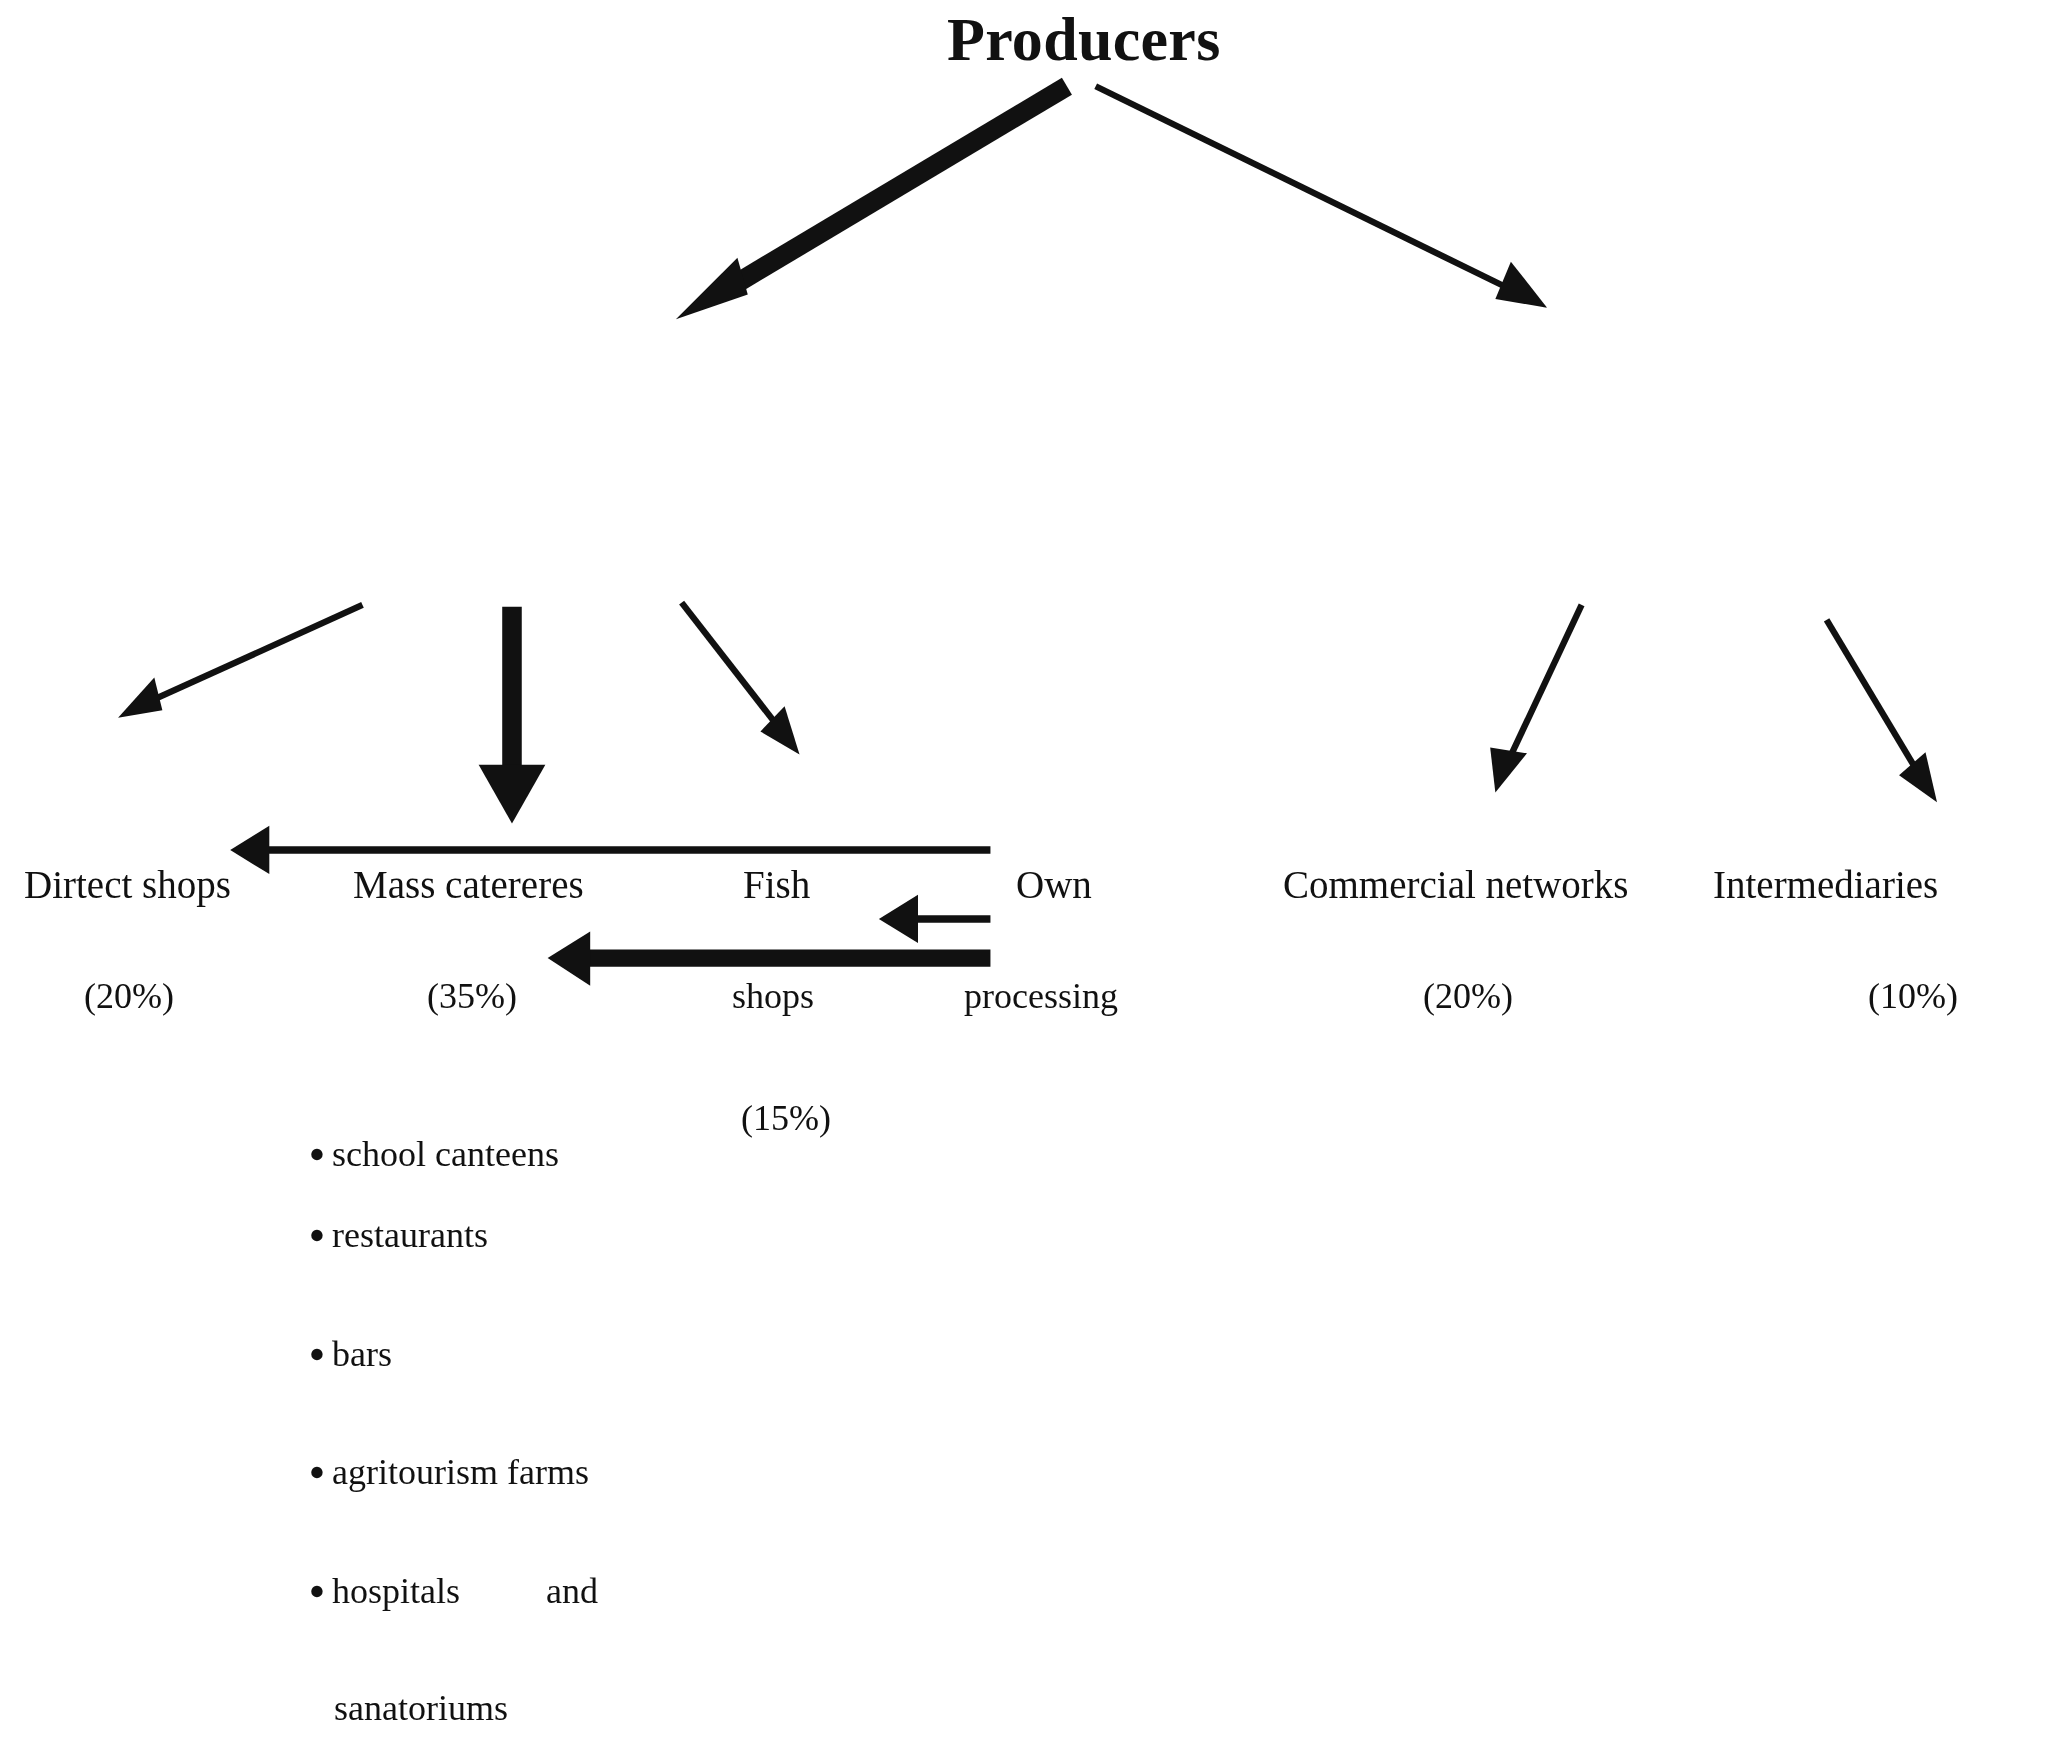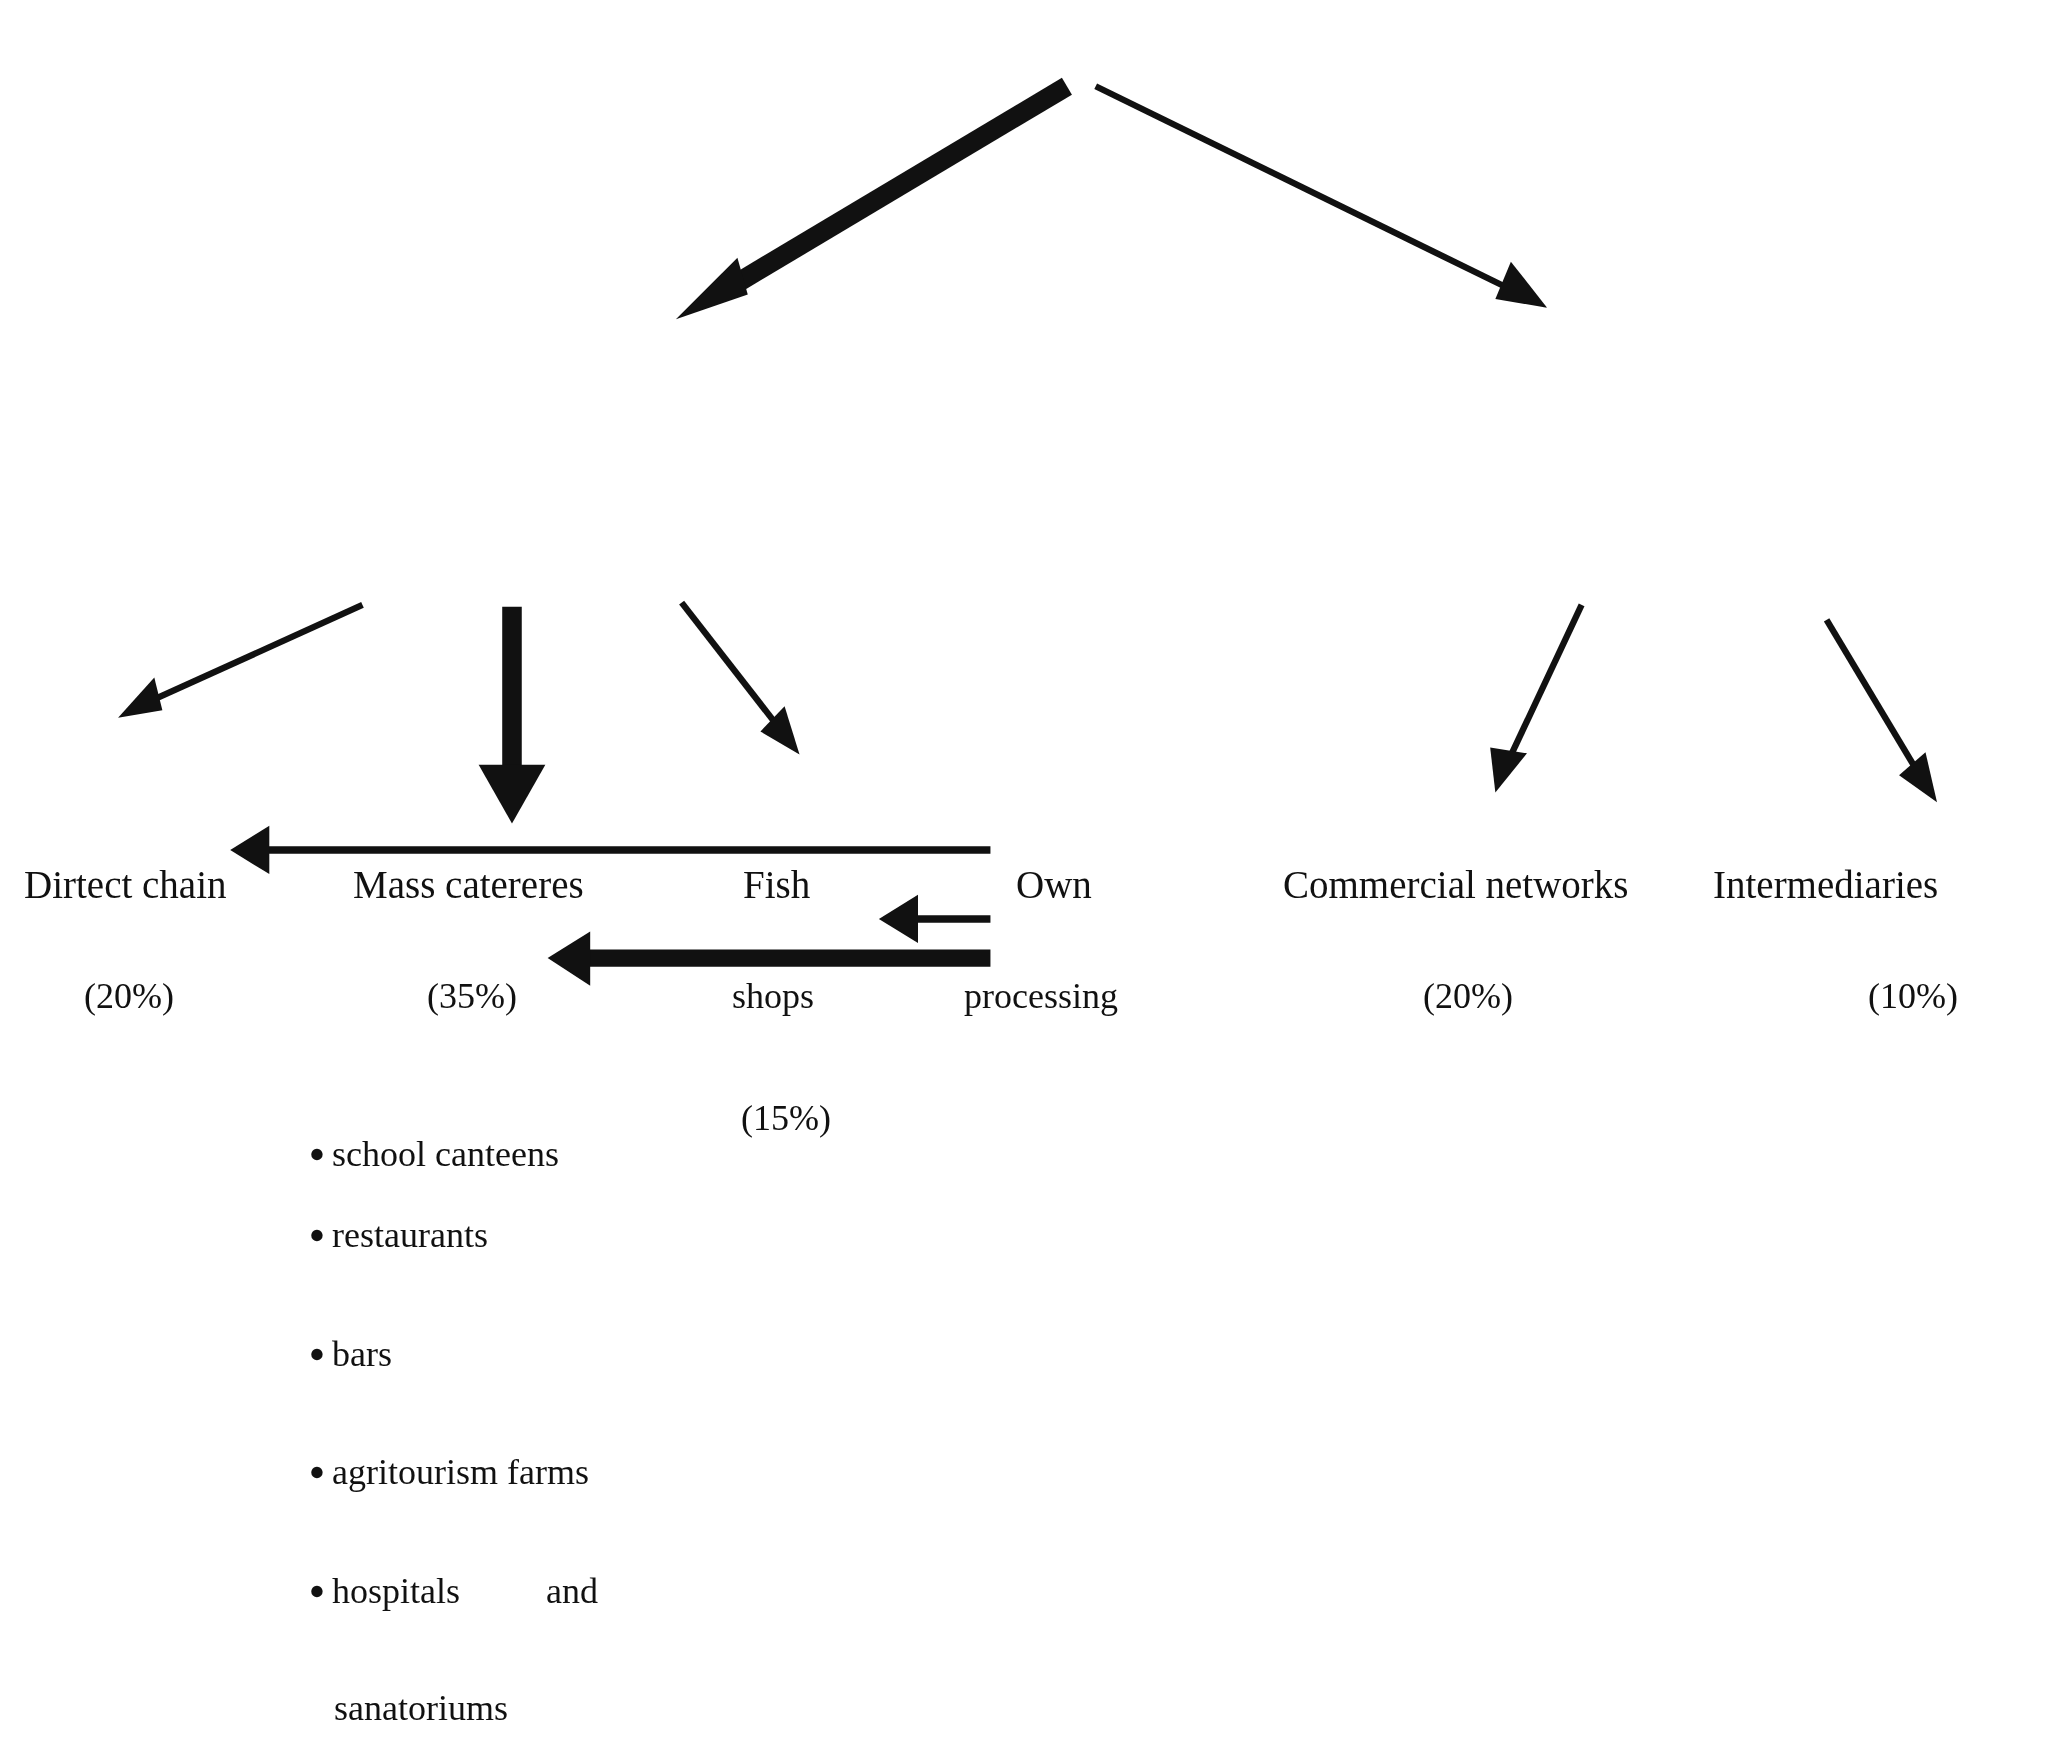--- a/index.html
+++ b/index.html
@@ -124,24 +124,25 @@
       <line x1="1722" y1="1598" x2="1582" y2="1598" stroke="#111111" stroke-width="13" stroke-linecap="butt"></line>
       <polygon points="1528,1598 1596,1556 1596,1640" fill="#111111"></polygon>
     </g>
 
     <g>
       <line x1="1722" y1="1666" x2="1012" y2="1666" stroke="#111111" stroke-width="30" stroke-linecap="butt"></line>
       <polygon points="952,1666 1026,1620 1026,1714" fill="#111111"></polygon>
     </g>
   </svg>
 
+  <div class="lbl title" style="left:947px; top:8px;">Producers</div>
 
 
 
-  <div class="lbl node" style="left:24px; top:865px;">Dirtect chain</div>
+  <div class="lbl node" style="left:24px; top:865px;">Dirtect shops</div>
   <div class="lbl pctline" style="left:84px; top:978px;">(20%)</div>
 
   <div class="lbl node" style="left:353px; top:865px;">Mass catereres</div>
   <div class="lbl pctline" style="left:427px; top:978px;">(35%)</div>
 
   <div class="lbl node" style="left:743px; top:865px;">Fish</div>
   <div class="lbl pctline" style="left:732px; top:978px;">shops</div>
 
   <div class="lbl node" style="left:1016px; top:865px;">Own</div>
   <div class="lbl pctline" style="left:964px; top:978px;">processing</div>

